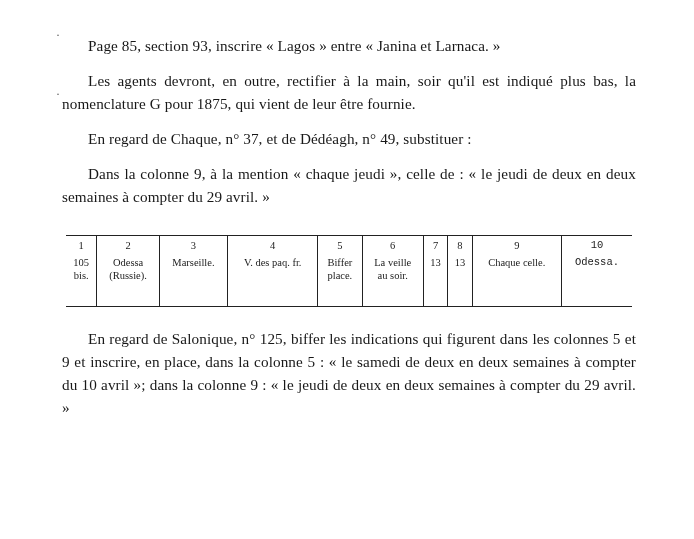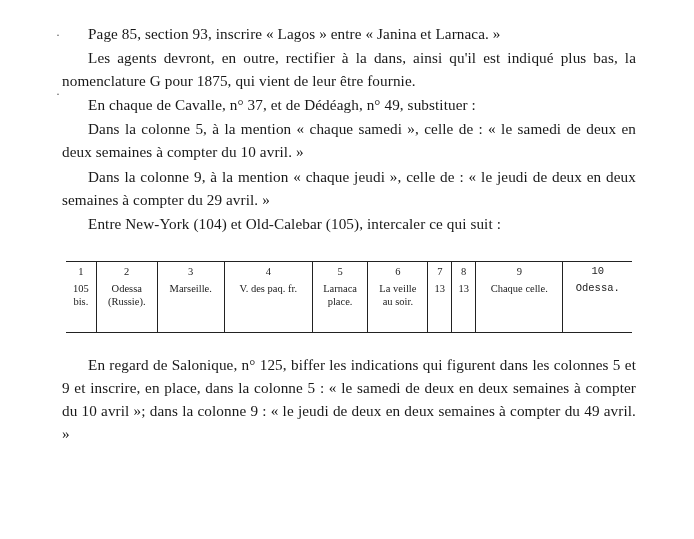--- a/index.html
+++ b/index.html
@@ -24,20 +24,21 @@
   .para {
     font-size: 15.2px;
     line-height: 1.52;
     text-align: justify;
     margin: 0 0 1px 0;
     letter-spacing: 0.1px;
     color: #181818;
   }
   .indent {
     text-indent: 26px;
+    margin-top: 12px;
   }
   .tight {
     margin-bottom: 0;
   }
   .marginmark {
     position: absolute;
     left: 56px;
     font-size: 12px;
     color: #555;
   }
@@ -84,25 +85,23 @@
 </style>
 </head>
 <body>
 
 <div class="page">
 
   <span class="marginmark mark-a">·</span>
   <span class="marginmark mark-b">·</span>
 
   <p class="para indent">Page 85, section 93, inscrire « Lagos » entre « Janina et Larnaca. »</p>
-  <p class="para indent">Les agents devront, en outre, rectifier à la dans, ainsi qu'il est indiqué plus bas, la nomenclature G pour 1875, qui vient de leur être fournie.</p>
-  <p class="para indent">En chaque de Cavalle, n° 37, et de Dédéagh, n° 49, substituer :</p>
-  <p class="para indent">Dans la colonne 5, à la mention « chaque samedi », celle de : « le samedi de deux en deux semaines à compter du 10 avril. »</p>
+  <p class="para indent">Les agents devront, en outre, rectifier à la main, soir qu'il est indiqué plus bas, la nomenclature G pour 1875, qui vient de leur être fournie.</p>
+  <p class="para indent">En regard de Chaque, n° 37, et de Dédéagh, n° 49, substituer :</p>
   <p class="para indent">Dans la colonne 9, à la mention « chaque jeudi », celle de : « le jeudi de deux en deux semaines à compter du 29 avril. »</p>
-  <p class="para indent tight">Entre New-York (104) et Old-Calebar (105), intercaler ce qui suit :</p>
 
   <div class="tablewrap">
     <table class="sched">
       <tbody>
           <tr class="headrow">
         <td class="first">1</td>
         <td>2</td>
         <td>3</td>
         <td>4</td>
         <td>5</td>
@@ -121,21 +120,21 @@
           <span class="cellline">Odessa</span>
           <span class="cellline">(Russie).</span>
         </td>
         <td>
           <span class="cellline">Marseille.</span>
         </td>
         <td>
           <span class="cellline">V. des paq. fr.</span>
         </td>
         <td>
-          <span class="cellline">Larnaca</span>
+          <span class="cellline">Biffer</span>
           <span class="cellline">place.</span>
         </td>
         <td>
           <span class="cellline">La veille</span>
           <span class="cellline">au soir.</span>
         </td>
         <td>
           <span class="cellline">13</span>
         </td>
         <td>
@@ -145,15 +144,15 @@
           <span class="cellline">Chaque celle.</span>
         </td>
         <td class="last">
           <span class="cellline">Odessa.</span>
         </td>
       </tr>
     </tbody>
       </table>
   </div>
 
-  <p class="para indent footpara">En regard de Salonique, n° 125, biffer les indications qui figurent dans les colonnes 5 et 9 et inscrire, en place, dans la colonne 5 : « le samedi de deux en deux semaines à compter du 10 avril »; dans la colonne 9 : « le jeudi de deux en deux semaines à compter du 49 avril. »</p>
+  <p class="para indent footpara">En regard de Salonique, n° 125, biffer les indications qui figurent dans les colonnes 5 et 9 et inscrire, en place, dans la colonne 5 : « le samedi de deux en deux semaines à compter du 10 avril »; dans la colonne 9 : « le jeudi de deux en deux semaines à compter du 29 avril. »</p>
 
 </div>
 
 </body></html>

